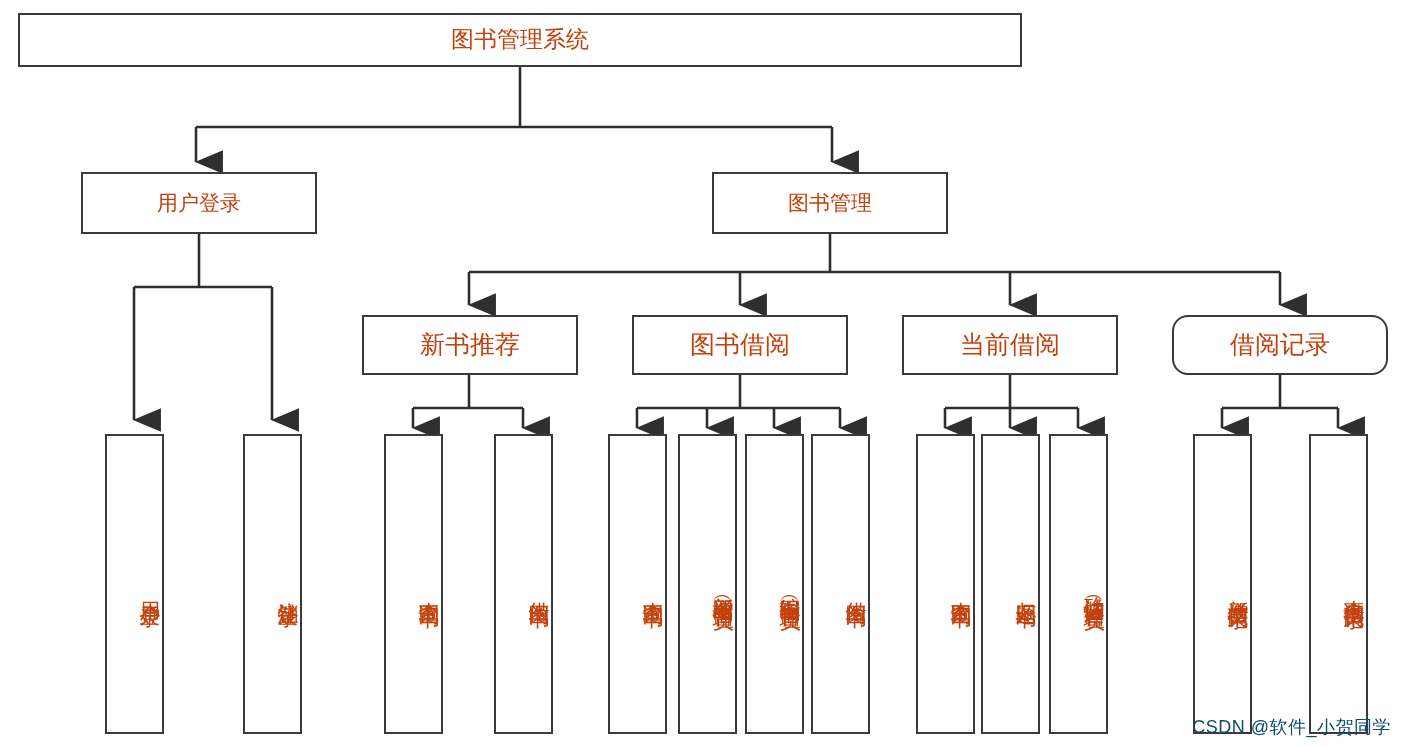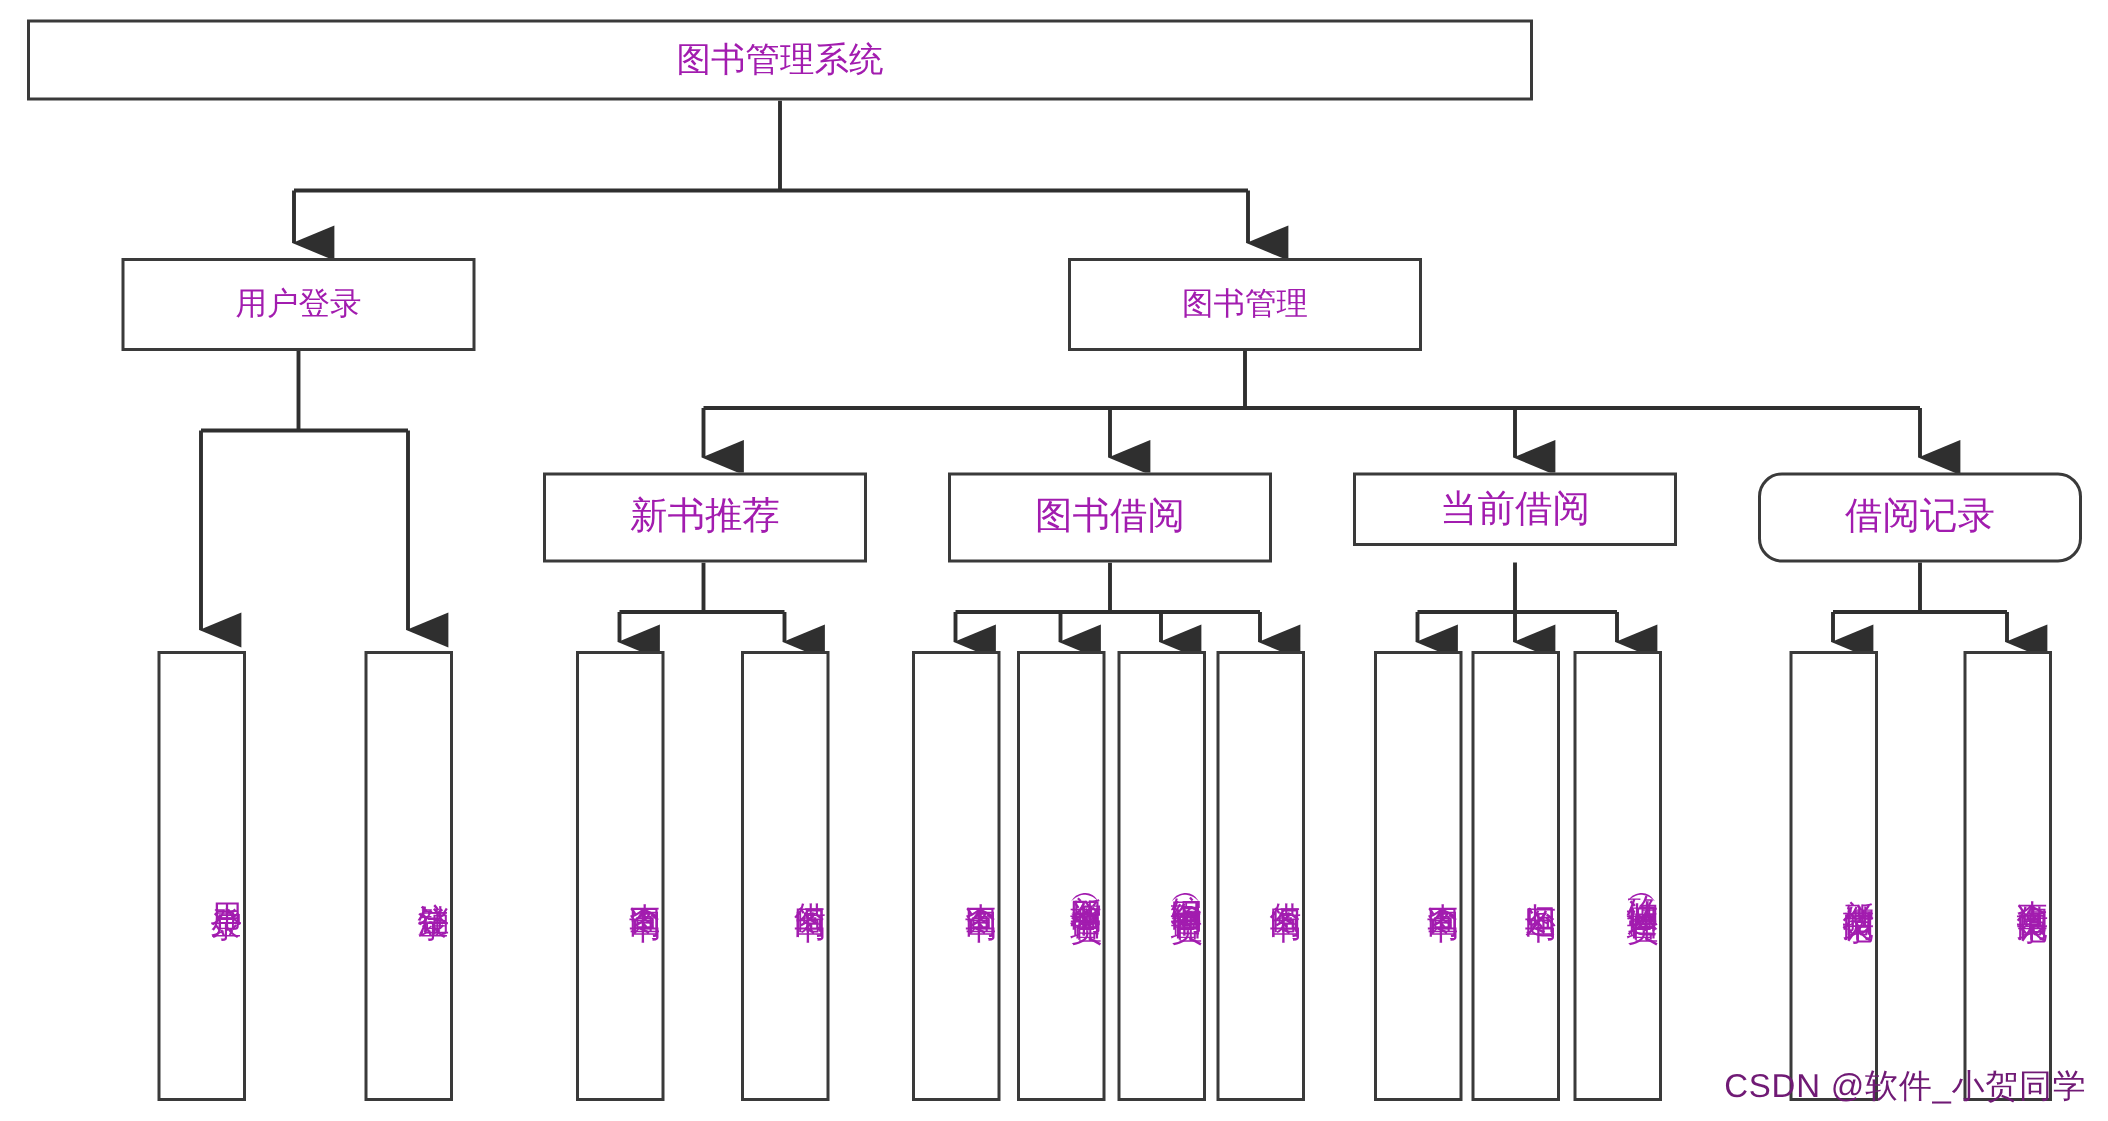--- a/index.html
+++ b/index.html
@@ -23,21 +23,21 @@
     height: 747px;
     pointer-events: none;
   }
   .node {
     position: absolute;
     background: #ffffff;
     border: 2.5px solid #3a3a3a;
     display: flex;
     align-items: center;
     justify-content: center;
-    color: #a21caf;
+    color: #c2410c;
     line-height: 1.18;
     text-align: center;
   }
   .node.lvl0 { font-size: 23px; }
   .node.lvl1 { font-size: 21px; }
   .node.lvl2 { font-size: 25px; }
   .node.leaf {
     font-size: 21px;
     writing-mode: vertical-rl;
     text-orientation: upright;
@@ -49,22 +49,22 @@
   }
   .node.leaf > .vtxt {
     writing-mode: vertical-rl;
     text-orientation: upright;
     display: block;
   }
   .watermark {
     position: absolute;
     right: 14px;
     bottom: 8px;
-    font-size: 22px;
-    color: #701a75;
+    font-size: 18px;
+    color: #0c4a6e;
     letter-spacing: 0.5px;
     white-space: nowrap;
   }
 </style>
 </head>
 <body>
 
 <div id="canvas">
 
   <svg class="wires" viewBox="0 0 1405 747" xmlns="http://www.w3.org/2000/svg">
@@ -133,21 +133,21 @@
   </div>
 
   <div class="node lvl2" style="left:362px; top:315px; width:216px; height:60px;">
     <span>新书推荐</span>
   </div>
 
   <div class="node lvl2" style="left:632px; top:315px; width:216px; height:60px;">
     <span>图书借阅</span>
   </div>
 
-  <div class="node lvl2" style="left:902px; top:315px; width:216px; height:49px;">
+  <div class="node lvl2" style="left:902px; top:315px; width:216px; height:60px;">
     <span>当前借阅</span>
   </div>
 
   <div class="node lvl2" style="left:1172px; top:315px; width:216px; height:60px;border-radius:16px;">
     <span>借阅记录</span>
   </div>
 
   <div class="node leaf" style="left:105px; top:434px; width:59px; height:300px;">
     <span class="vtxt">用户登录</span>
   </div>

